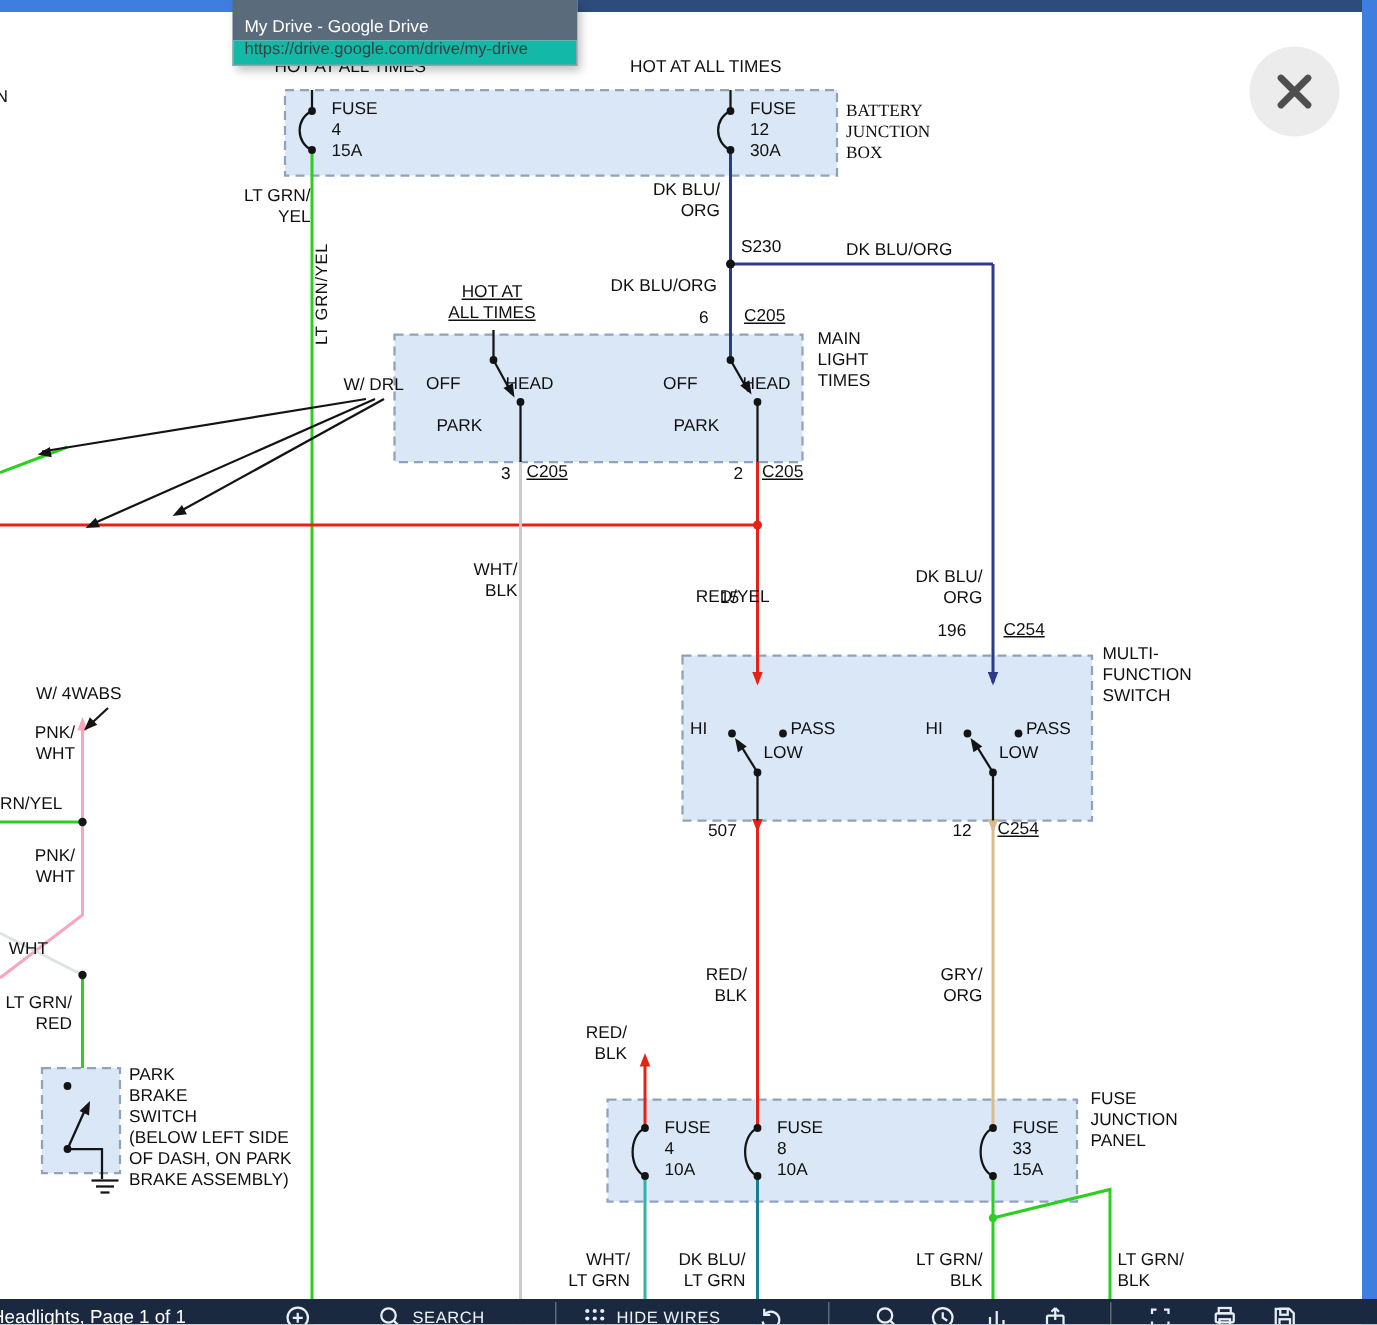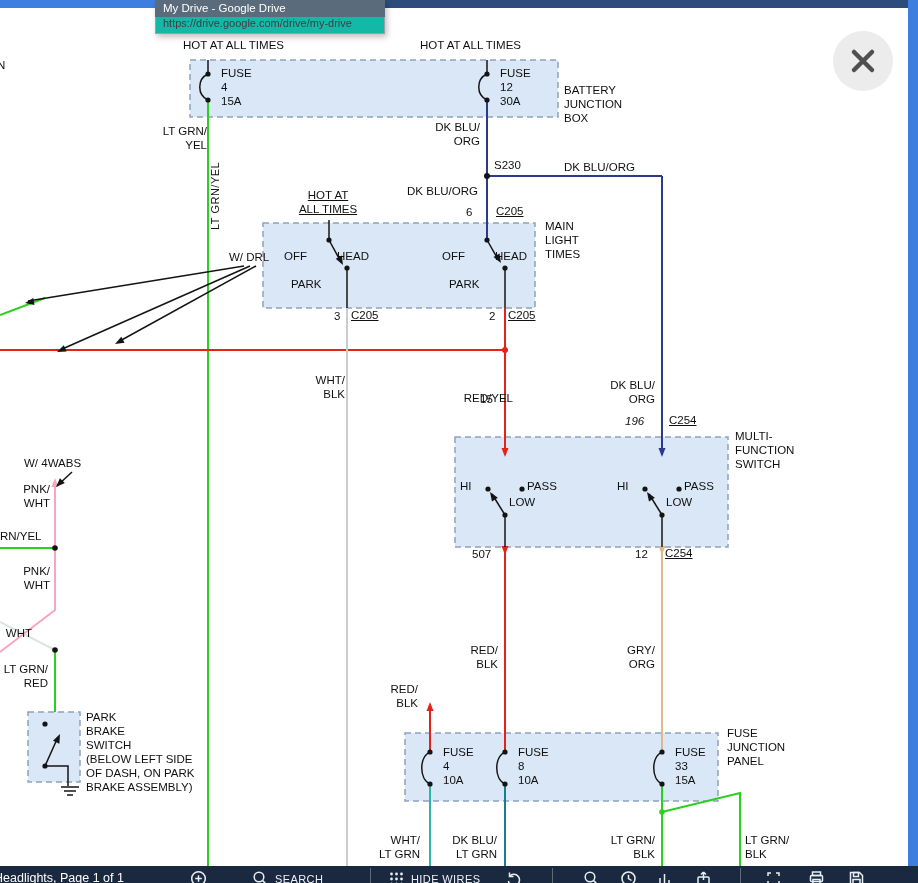--- a/index.html
+++ b/index.html
@@ -16,21 +16,21 @@
   svg.wires{position:absolute;left:0;top:0;z-index:2;}
   .cbox{stroke:#8fa3bb;stroke-width:1.5;stroke-dasharray:6 4;}
   .w{fill:none;stroke-width:2;}
   .bk{stroke:#141414;stroke-width:1.5;fill:none;}
   .dot{fill:#141414;}
   
   .strip-top-left{position:absolute;left:0;top:0;width:385px;height:8px;background:#3e7ede;z-index:4;}
   .strip-top-right{position:absolute;left:385px;top:0;width:533px;height:8px;background:#2c4c7c;z-index:4;}
   .strip-right{position:absolute;right:0;top:0;width:10px;height:883px;background:#3e7ede;z-index:4;}
   .tooltip{position:absolute;left:155px;top:0;width:230px;z-index:7;box-shadow:2px 3px 6px rgba(0,0,0,.25);}
-  .tooltip-title{background:#5a6b7c;color:#ffffff;font-size:11.5px;padding:2px 8px 3px;white-space:nowrap;overflow:hidden;}
+  .tooltip-title{background:#5a6b7c;color:#ffffff;font-size:11.5px;padding:12px 8px 3px;white-space:nowrap;overflow:hidden;}
   .tooltip-url{background:#14b8a6;color:#3c4043;font-size:11px;padding:0 7px 4px;border:1px solid #9aa0a6;border-top:none;white-space:nowrap;overflow:hidden;}
   .close-btn{position:absolute;left:833px;top:31px;width:60px;height:60px;border-radius:50%;
              background:#ececec;z-index:6;display:flex;align-items:center;justify-content:center;cursor:pointer;}
   
   .bottombar{position:absolute;left:0;top:866px;width:918px;height:48px;background:#1b2940;z-index:8;color:#eef2f7;}
   .bb-page{position:absolute;left:-6px;top:5px;font-size:12.5px;color:#ffffff;white-space:nowrap;}
   .bb-item{position:absolute;top:4px;display:flex;align-items:center;gap:6px;font-size:11px;
            letter-spacing:.4px;color:#eef2f7;cursor:pointer;white-space:nowrap;}
   .bb-div{position:absolute;top:2px;width:1px;height:30px;background:rgba(255,255,255,.3);}
   .bb-icon{display:block;stroke:#e8eef5;stroke-width:1.5;fill:none;}
@@ -205,21 +205,21 @@
     </g>
     <g>
       <path class="bk" d="M72 472 L58 485"></path>
       <path d="M0 0L-9 -3.5L-9 3.5Z" fill="#141414" transform="translate(56 487) rotate(135)"></path>
     </g>
   </svg>
 
   <div class="lbl" style="left:-3px;top:58px;">N</div>
   <div class="lbl" style="left:183px;top:38px;">HOT AT ALL TIMES</div>
   <div class="lbl" style="left:420px;top:38px;">HOT AT ALL TIMES</div>
-  <div class="lbl" style="left:564px;top:83px;">BATTERY
+  <div class="lbl" style="left:564px;top:67px;font-family:Liberation Serif, serif;">BATTERY
 JUNCTION
 BOX</div>
   <div class="lbl" style="left:221px;top:66px;">FUSE
 4
 15A</div>
   <div class="lbl" style="left:500px;top:66px;">FUSE
 12
 30A</div>
 
   <div class="lbl r" style="left:150px;top:124px;width:57px;">LT GRN/
@@ -249,21 +249,21 @@
   <div class="lbl" style="left:489px;top:309px;">2</div>
   <div class="lbl link" style="left:508px;top:308px;">C205</div>
 
   <div class="lbl" style="left:229px;top:250px;">W/ DRL</div>
   <div class="lbl r" style="left:300px;top:373px;width:45px;">WHT/
 BLK</div>
   <div class="lbl r" style="left:448px;top:391px;width:65px;">RED/YEL</div>
   <div class="lbl" style="left:480px;top:392px;">15</div>
   <div class="lbl r" style="left:599px;top:378px;width:56px;">DK BLU/
 ORG</div>
-  <div class="lbl" style="left:625px;top:414px;font-style:italic;">196</div>
+  <div class="lbl" style="left:625px;top:414px;">196</div>
   <div class="lbl link" style="left:669px;top:413px;">C254</div>
 
   <div class="lbl" style="left:735px;top:429px;">MULTI-
 FUNCTION
 SWITCH</div>
   <div class="lbl" style="left:460px;top:479px;">HI</div>
   <div class="lbl" style="left:527px;top:479px;">PASS</div>
   <div class="lbl" style="left:509px;top:495px;">LOW</div>
   <div class="lbl" style="left:617px;top:479px;">HI</div>
   <div class="lbl" style="left:684px;top:479px;">PASS</div>

